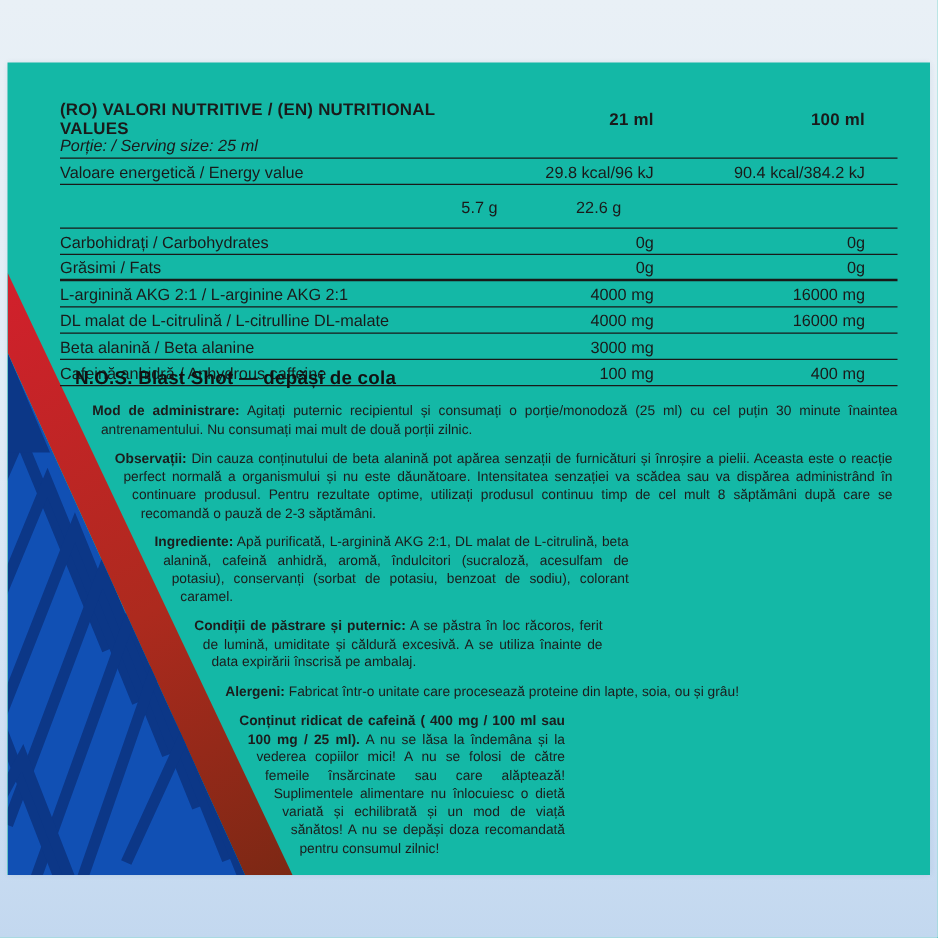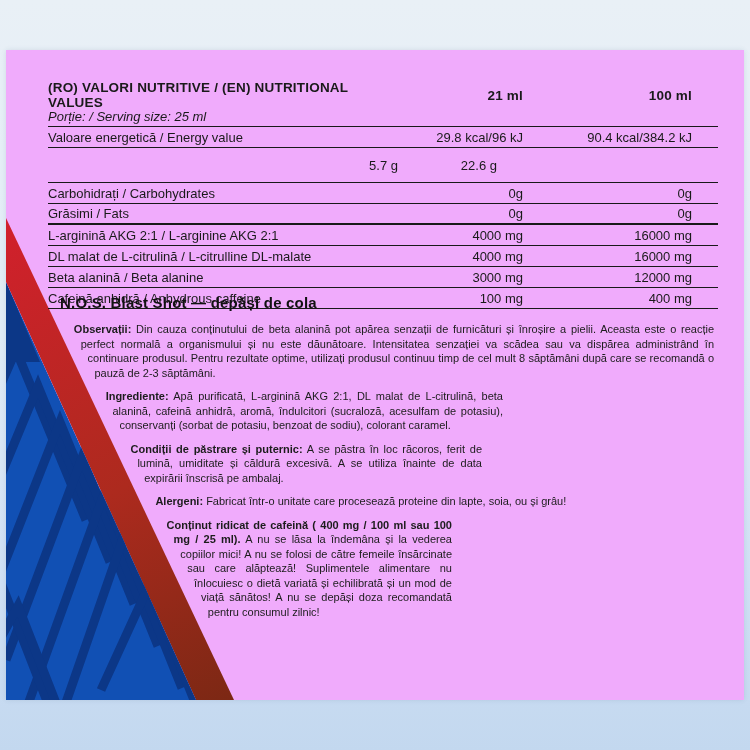--- a/index.html
+++ b/index.html
@@ -7,21 +7,21 @@
   body {
     font-family: "Liberation Sans", sans-serif;
     background: linear-gradient(180deg, #e9f0f6 0%, #e0ecf6 45%, #cfe0f4 78%, #c3d8ef 100%);
     position: relative;
     overflow: hidden;
   }
   .label {
     position: absolute;
     left: 6px; top: 50px;
     width: 738px; height: 650px;
-    background: #f0abfc;
+    background: #14b8a6;
     box-shadow: 0 0 5px rgba(40,70,110,0.12);
     overflow: hidden;
   }
   .deco { position: absolute; left: 0; top: 0; width: 250px; height: 650px; pointer-events: none; }
 
   
   .ntable { position: absolute; left: 42px; top: 30px; width: 670px; color: #1a1a1a; }
   .trow { display: grid; grid-template-columns: 350px 125px 195px; align-items: center; }
   .trow .c2 { text-align: right; }
   .trow .c3 { text-align: right; padding-right: 26px; }
@@ -132,35 +132,35 @@
 
     <div class="trow tr">
       <div class="c1">DL malat de L-citrulină / L-citrulline DL-malate</div>
       <div class="c2">4000 mg</div>
       <div class="c3">16000 mg</div>
     </div>
 
     <div class="trow tr">
       <div class="c1">Beta alanină / Beta alanine</div>
       <div class="c2">3000 mg</div>
-      <div class="c3">12000 mg</div>
     </div>
 
     <div class="trow tr">
       <div class="c1">Cafeină anhidră / Anhydrous caffeine</div>
       <div class="c2">100 mg</div>
       <div class="c3">400 mg</div>
     </div>
   </div>
 
   <div class="shot-title">N.O.S. Blast Shot — depăși de cola</div>
 
   <div class="paras">
     <div class="diag-spacer"></div>
 
+    <p class="p-mod"><b>Mod de administrare:</b> <span>Agitați puternic recipientul și consumați o porție/monodoză (25 ml) cu cel puțin 30 minute înaintea antrenamentului. Nu consumați mai mult de două porții zilnic.</span></p>
 
     <p class="p-obs"><b>Observații:</b> <span>Din cauza conținutului de beta alanină pot apărea senzații de furnicături și înroșire a pielii. Aceasta este o reacție perfect normală a organismului și nu este dăunătoare. Intensitatea senzației va scădea sau va dispărea administrând în continuare produsul. Pentru rezultate optime, utilizați produsul continuu timp de cel mult 8 săptămâni după care se recomandă o pauză de 2-3 săptămâni.</span></p>
 
     <p class="p-ing"><b>Ingrediente:</b> <span>Apă purificată, L-arginină AKG 2:1, DL malat de L-citrulină, beta alanină, cafeină anhidră, aromă, îndulcitori (sucraloză, acesulfam de potasiu), conservanți (sorbat de potasiu, benzoat de sodiu), colorant caramel.</span></p>
 
     <p class="p-cond"><b>Condiții de păstrare și puternic:</b> <span>A se păstra în loc răcoros, ferit de lumină, umiditate și căldură excesivă. A se utiliza înainte de data expirării înscrisă pe ambalaj.</span></p>
 
     <p class="p-aler"><b>Alergeni:</b> <span>Fabricat într-o unitate care procesează proteine din lapte, soia, ou și grâu!</span></p>
 
     <p class="p-caf"><b>Conținut ridicat de cafeină ( 400 mg / 100 ml sau 100 mg / 25 ml).</b> <span>A nu se lăsa la îndemâna și la vederea copiilor mici! A nu se folosi de către femeile însărcinate sau care alăptează! Suplimentele alimentare nu înlocuiesc o dietă variată și echilibrată și un mod de viață sănătos! A nu se depăși doza recomandată pentru consumul zilnic!</span></p>

